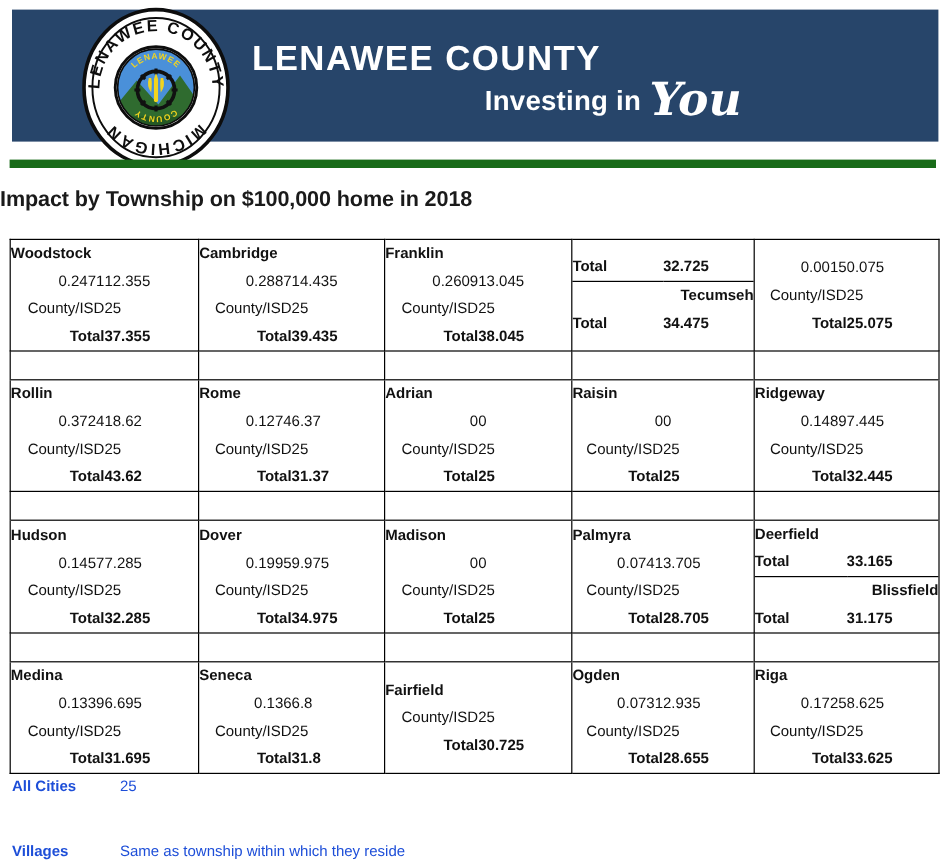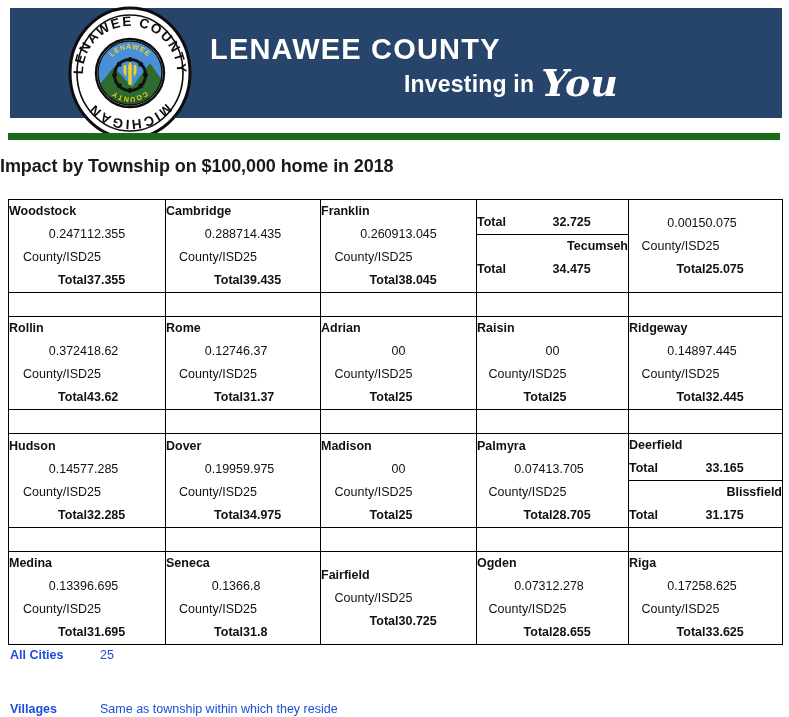--- a/index.html
+++ b/index.html
@@ -662,21 +662,21 @@
           </table>
     </td>
     <td class="blk">
       <table class="blk-table">
             <tbody>
         <tr>
                 <td class="nm" colspan="2">Ogden</td>
               </tr>
         <tr>
                 <td class="lbl">0.0731</td>
-                <td class="val">2.278</td>
+                <td class="val">2.935</td>
               </tr>
         <tr>
                 <td class="lbl">County/ISD</td>
                 <td class="val">25</td>
               </tr>
         <tr>
                 <td class="lbl bold">Total</td>
                 <td class="val bold">28.655</td>
               </tr>
       </tbody>

